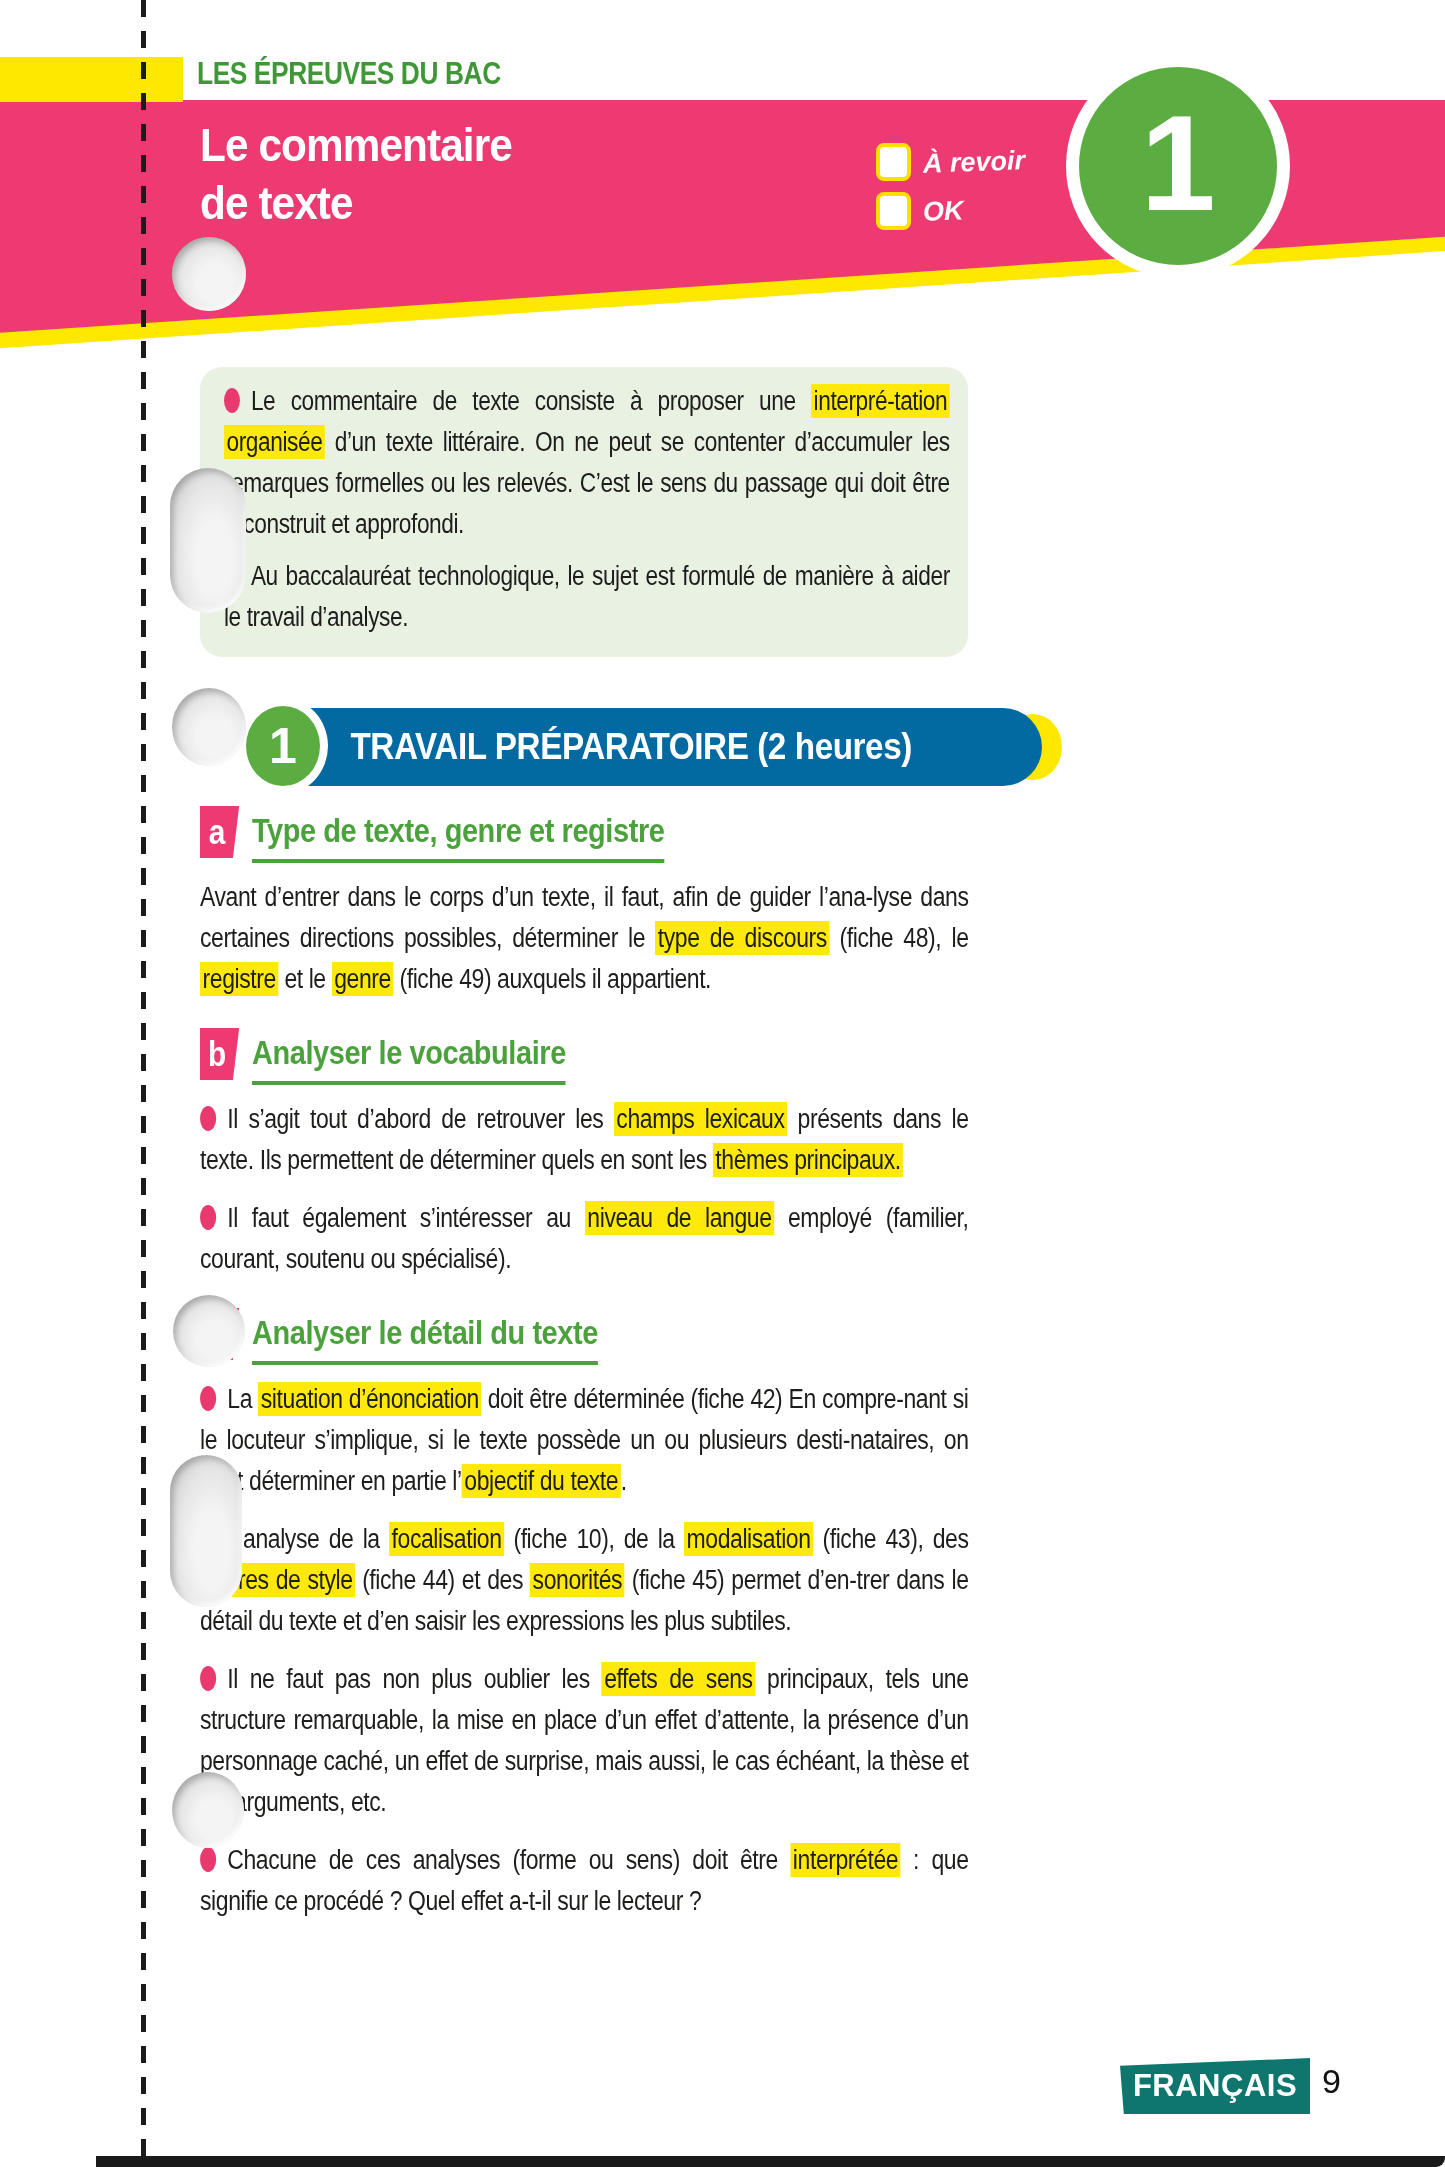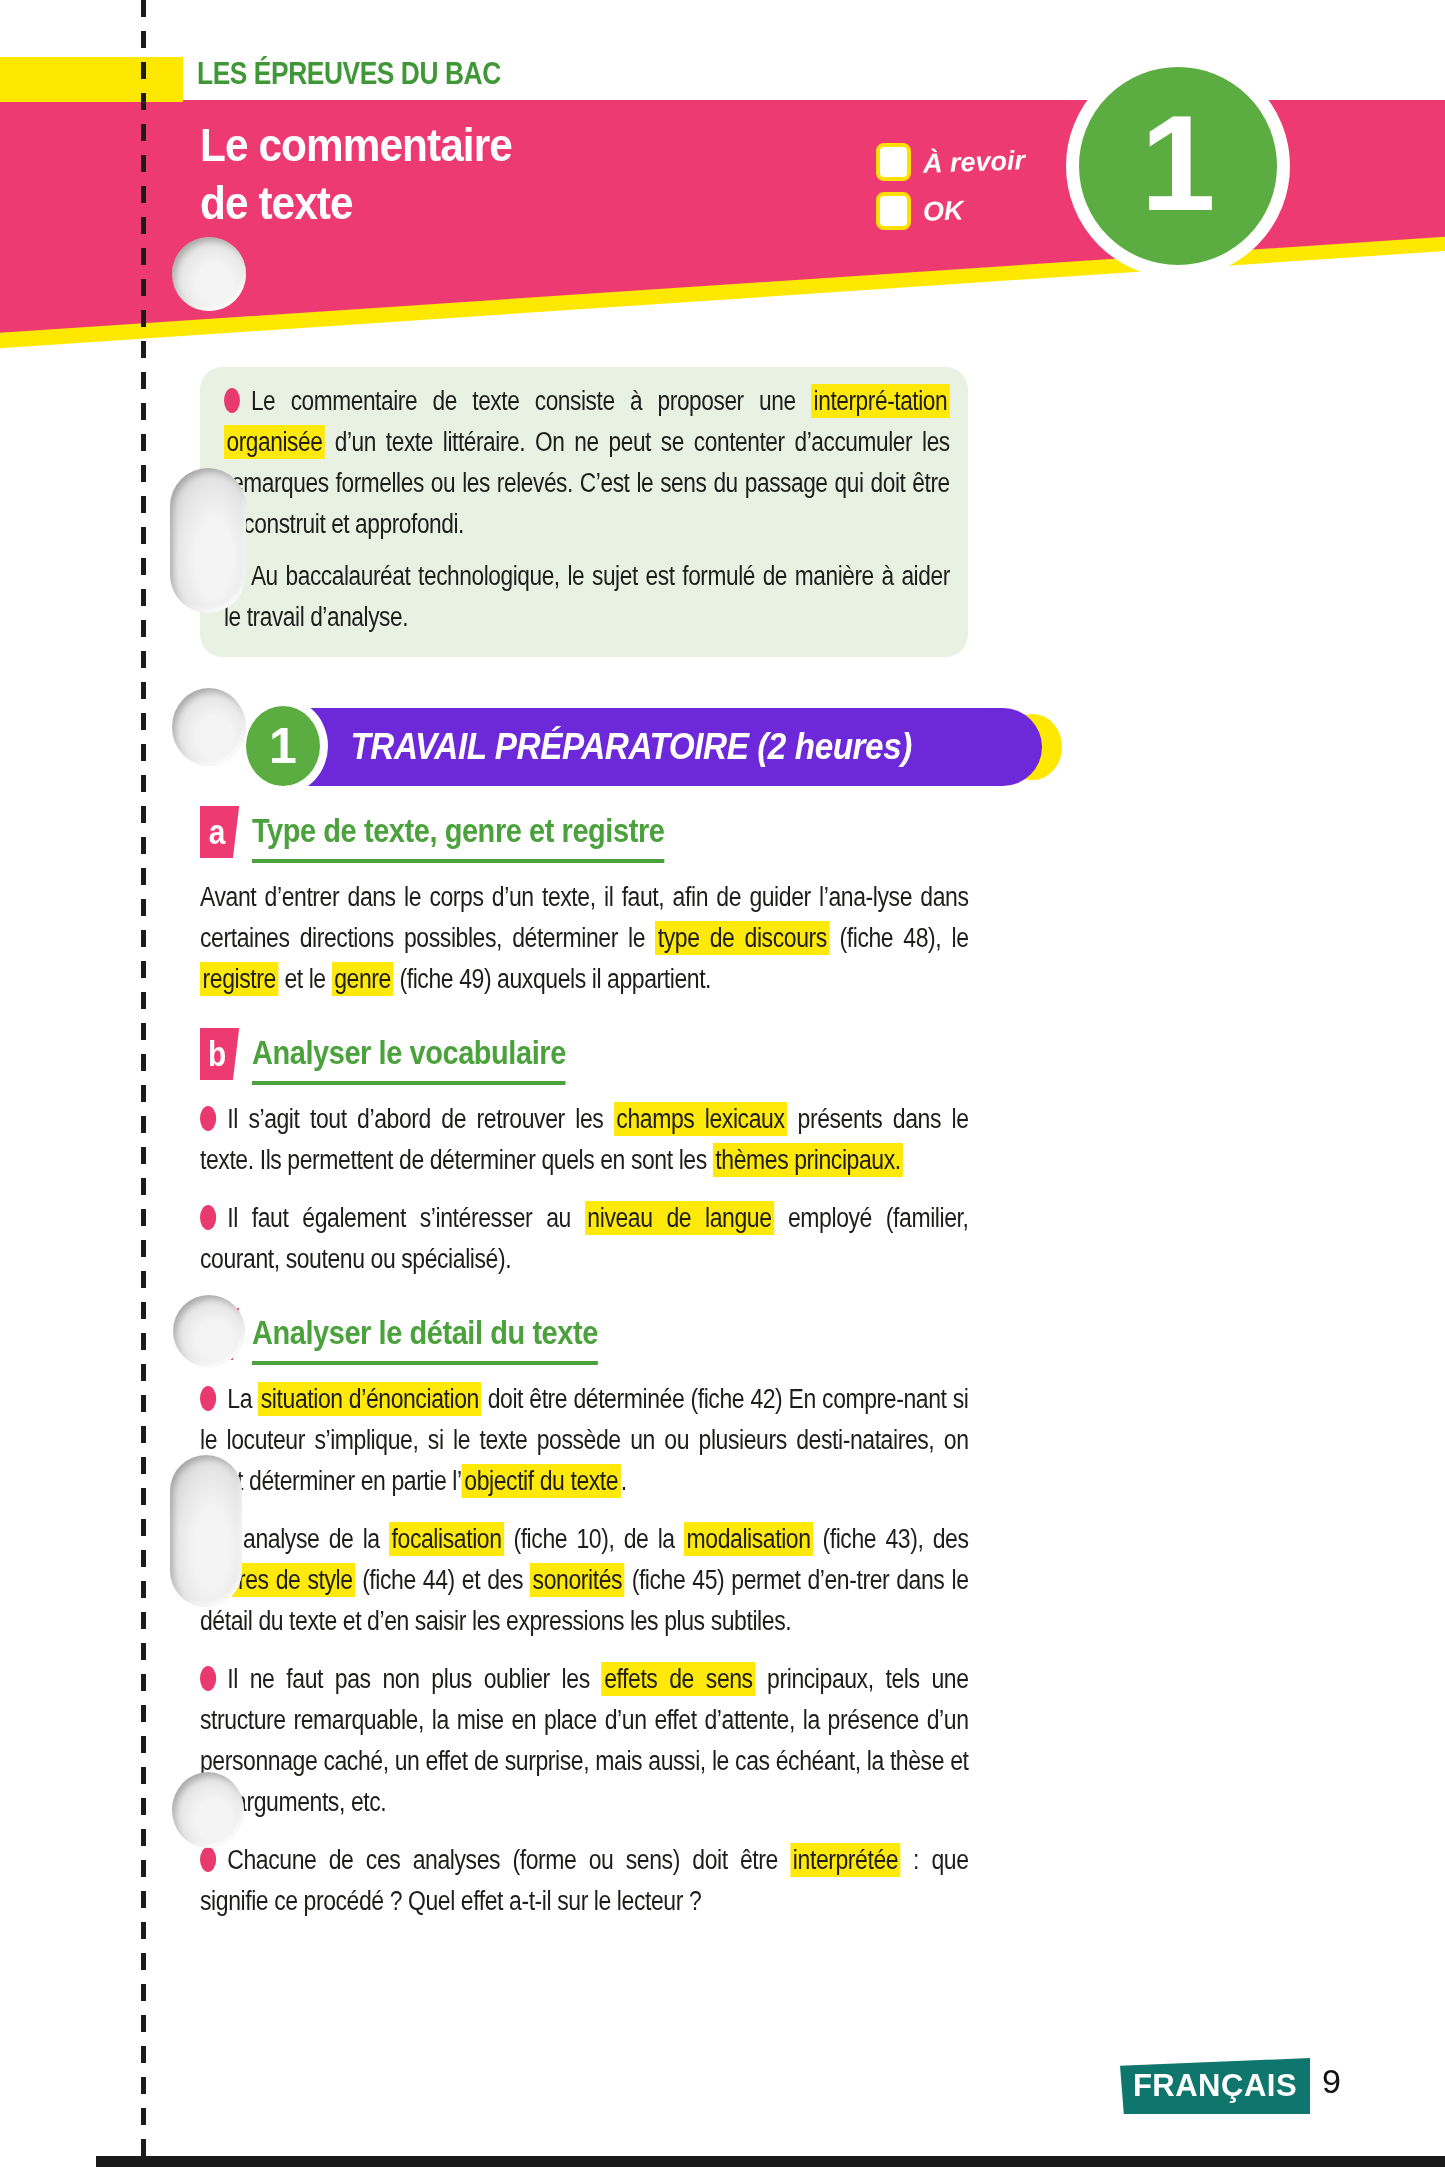--- a/index.html
+++ b/index.html
@@ -1,17 +1,17 @@
 <!DOCTYPE html>
 <html><head>
 <meta charset="utf-8">
 <style>
   html,body{margin:0;padding:0;background:#ffffff;}
   body{font-family:"Liberation Sans","DejaVu Sans",sans-serif;}
-  .page{position:relative;width:1445px;height:2167px;background:#ffffff;overflow:hidden;}
+  .page{position:relative;width:1445px;height:2167px;background:#ffffff;overflow:hidden;border-radius:9px;}
 
   
   .perforation{position:absolute;left:141px;top:0;width:5px;height:2167px;z-index:40;
     background:repeating-linear-gradient(to bottom,#1b1b1b 0 17px,transparent 17px 31px);}
   .hole{position:absolute;z-index:30;
     background:radial-gradient(ellipse at 58% 62%, #f4f4f4 30%, #e6e6e6 58%, #cccccc 90%, #c2c2c2 100%);
     box-shadow:inset 3px 4px 6px rgba(0,0,0,0.22), inset -2px -3px 4px rgba(255,255,255,0.85);}
   .hole.circle{border-radius:50%;}
   .hole.pill{border-radius:40px;}
 
@@ -37,22 +37,22 @@
   
   .intro-box{position:absolute;left:200px;top:367px;width:768px;height:290px;background:#e9f1e3;
     border-radius:22px;z-index:5;}
   .intro-text{position:absolute;left:24px;top:14px;width:864px;transform:scaleX(0.84);transform-origin:0 0;
     font-size:27px;font-weight:700;line-height:42px;color:#1d1d1b;text-align:justify;letter-spacing:-0.3px;}
   .intro-text p{margin:0 0 11px 0;}
 
   
   .banner-yellow{position:absolute;left:1004px;top:714px;width:58px;height:66px;border-radius:50%;
     background:#ffe800;z-index:5;}
-  .banner-pill{position:absolute;left:282px;top:708px;width:760px;height:78px;background:#6d28d9;
-    border-radius:0 39px 39px 0;z-index:6;font-style:italic;}
+  .banner-pill{position:absolute;left:282px;top:708px;width:760px;height:78px;background:#0369a1;
+    border-radius:0 39px 39px 0;z-index:6;}
   .banner-pill .txt{display:block;padding-left:76px;line-height:78px;color:#ffffff;font-size:37px;
     font-weight:800;letter-spacing:-0.5px;transform:scaleX(0.9);transform-origin:0 0;white-space:nowrap;}
   .banner-num{position:absolute;left:238px;top:698px;width:90px;height:96px;border-radius:50%;
     background:#5bad41;border:8px solid #ffffff;box-sizing:border-box;z-index:7;
     display:flex;align-items:center;justify-content:center;color:#fff;font-size:50px;font-weight:800;}
 
   
   .content-col{position:absolute;left:200px;top:806px;width:902px;transform:scaleX(0.852);
     transform-origin:0 0;z-index:5;}
   .sub-header{display:flex;align-items:flex-start;gap:15px;margin:0 0 14px 0;}

